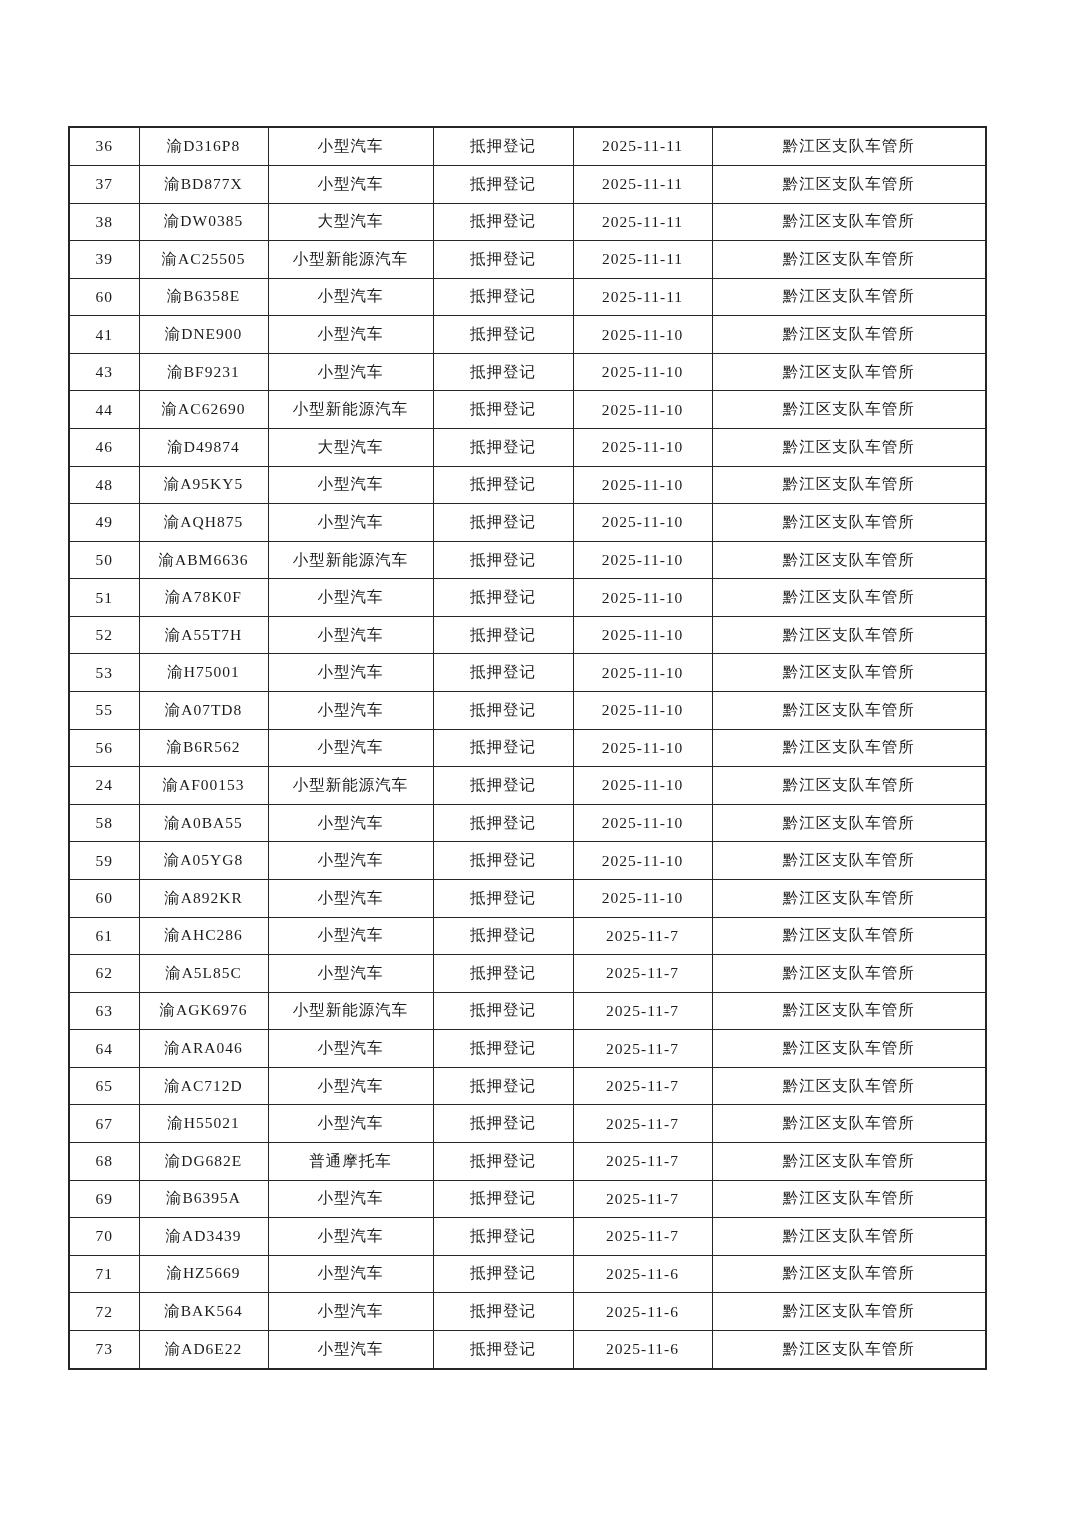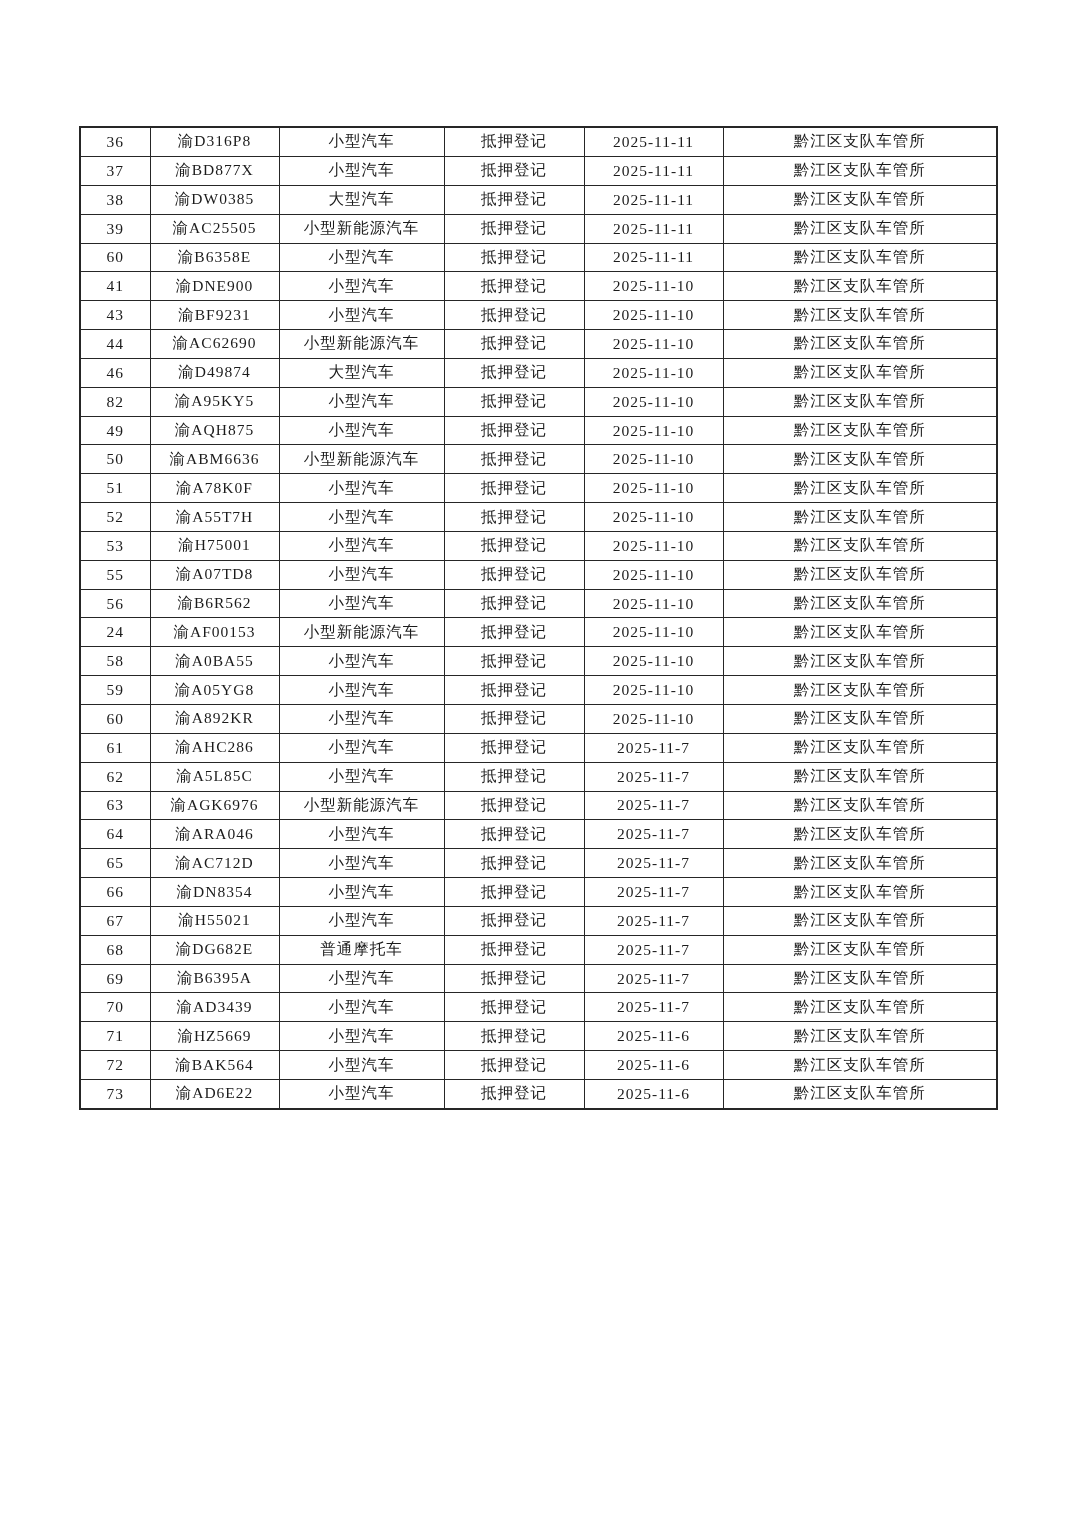--- a/index.html
+++ b/index.html
@@ -9,24 +9,24 @@
   }
   .page {
     position: relative;
     width: 1074px;
     height: 1520px;
     background: #ffffff;
     overflow: hidden;
   }
   table.doc-table {
     position: absolute;
-    left: 79px;
+    left: 68px;
     top: 126px;
     width: 917px;
-    height: 984px;
+    height: 1244px;
     border-collapse: collapse;
     table-layout: fixed;
     border: 2.5px solid #262626;
   }
   table.doc-table td {
     border: 1.5px solid #262626;
     text-align: center;
     vertical-align: middle;
     font-family: "Liberation Serif", "DejaVu Serif", serif;
     font-size: 15.5px;
@@ -117,21 +117,21 @@
         </tr>
         <tr>
           <td>46</td>
           <td>渝D49874</td>
           <td>大型汽车</td>
           <td>抵押登记</td>
           <td>2025-11-10</td>
           <td>黔江区支队车管所</td>
         </tr>
         <tr>
-          <td>82</td>
+          <td>48</td>
           <td>渝A95KY5</td>
           <td>小型汽车</td>
           <td>抵押登记</td>
           <td>2025-11-10</td>
           <td>黔江区支队车管所</td>
         </tr>
         <tr>
           <td>49</td>
           <td>渝AQH875</td>
           <td>小型汽车</td>
@@ -247,28 +247,20 @@
           <td>64</td>
           <td>渝ARA046</td>
           <td>小型汽车</td>
           <td>抵押登记</td>
           <td>2025-11-7</td>
           <td>黔江区支队车管所</td>
         </tr>
         <tr>
           <td>65</td>
           <td>渝AC712D</td>
-          <td>小型汽车</td>
-          <td>抵押登记</td>
-          <td>2025-11-7</td>
-          <td>黔江区支队车管所</td>
-        </tr>
-        <tr>
-          <td>66</td>
-          <td>渝DN8354</td>
           <td>小型汽车</td>
           <td>抵押登记</td>
           <td>2025-11-7</td>
           <td>黔江区支队车管所</td>
         </tr>
         <tr>
           <td>67</td>
           <td>渝H55021</td>
           <td>小型汽车</td>
           <td>抵押登记</td>

